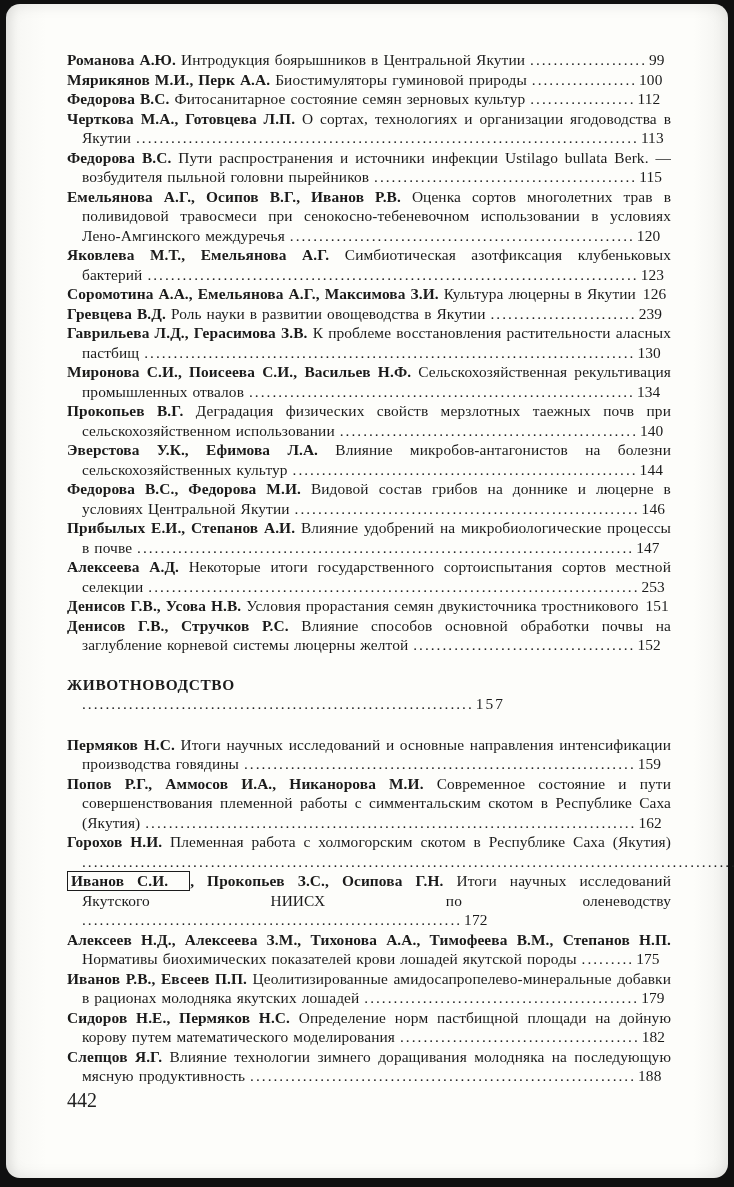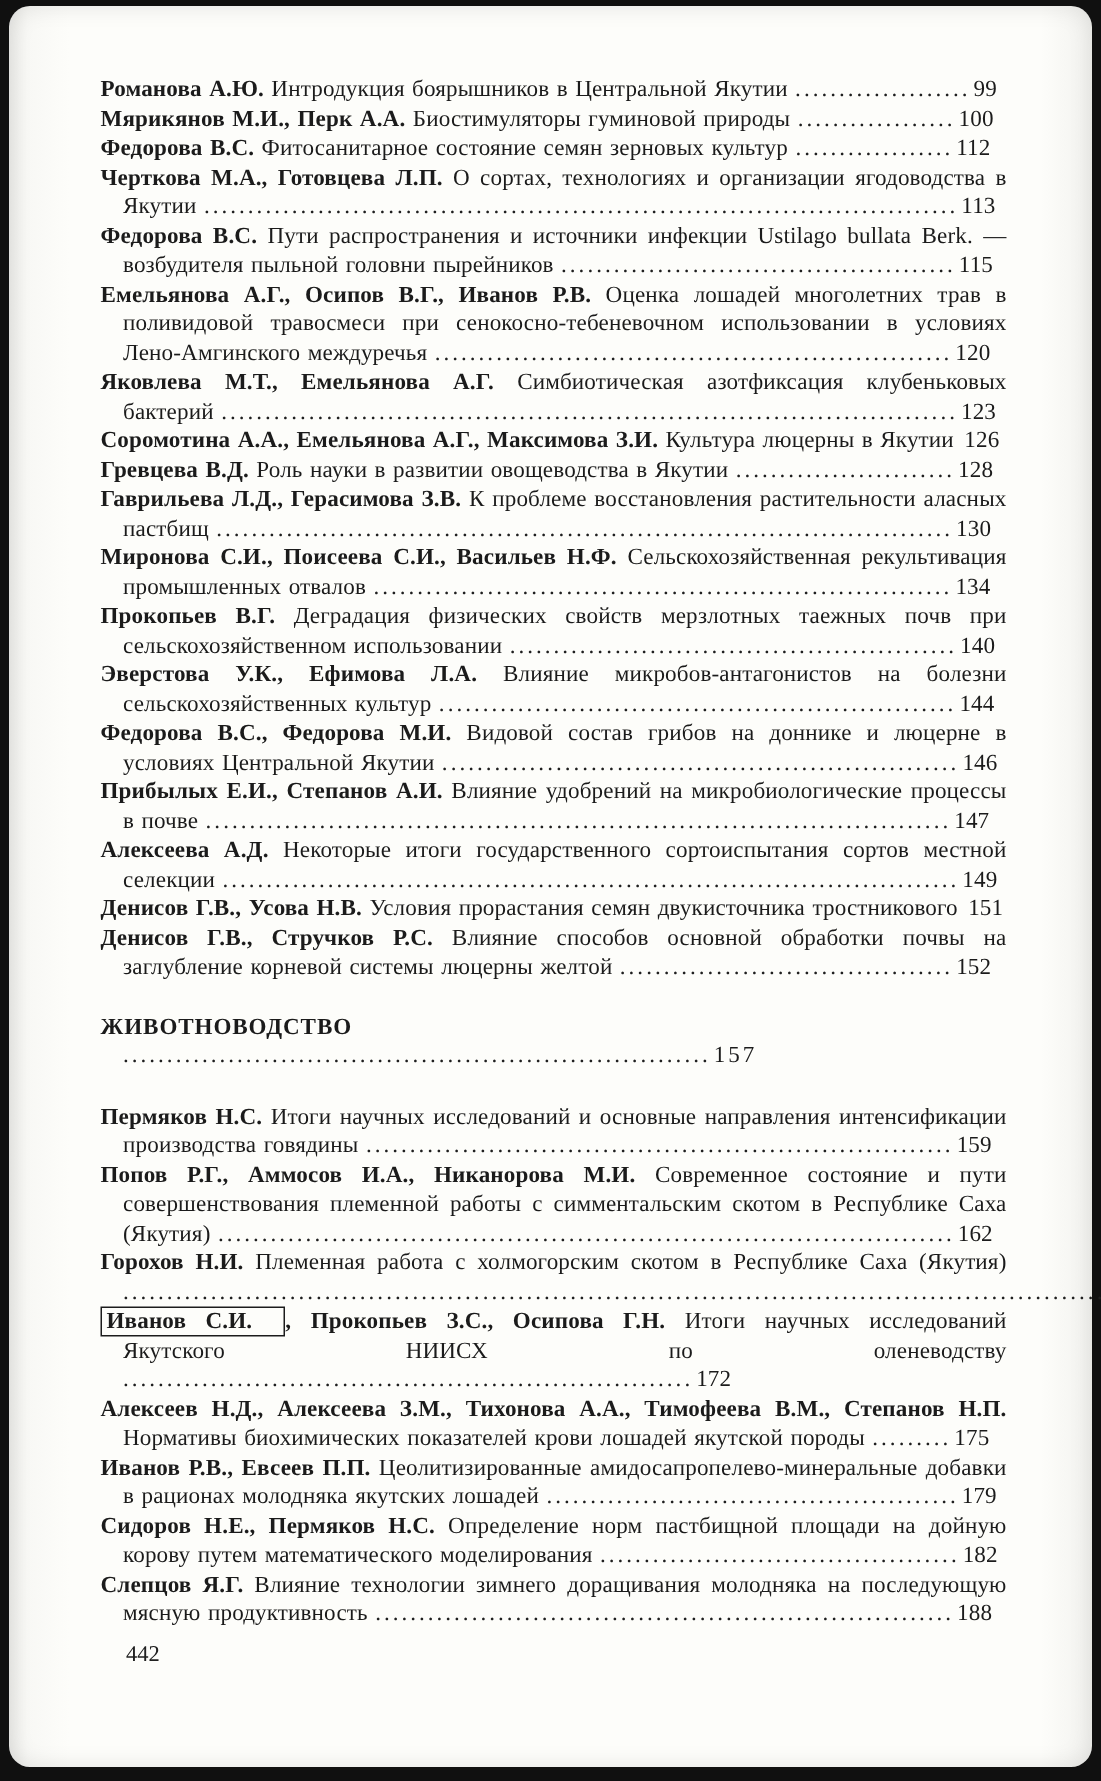--- a/index.html
+++ b/index.html
@@ -74,48 +74,48 @@
   }
 
   .entry.section .dots,
   .entry.section .page {
     font-weight: normal;
     letter-spacing: 2px;
   }
 
   .footer-page {
     position: absolute;
-    left: 78px;
+    left: 61px;
     bottom: 66px;
-    font-size: 15px;
+    font-size: 20px;
     color: #202020;
     text-align: center;
   }
 </style>
 </head>
 <body>
 
 <div class="sheet">
   <div class="content" id="toc">
       <div class="entry"><span class="authors">Романова А.Ю.</span><span class="title"> Интродукция боярышников в Центральной Якутии</span> <span class="dots">....................</span><span class="page">99</span></div>
       <div class="entry"><span class="authors">Мярикянов М.И., Перк А.А.</span><span class="title"> Биостимуляторы гуминовой природы</span> <span class="dots">..................</span><span class="page">100</span></div>
       <div class="entry"><span class="authors">Федорова В.С.</span><span class="title"> Фитосанитарное состояние семян зерновых культур</span> <span class="dots">..................</span><span class="page">112</span></div>
       <div class="entry"><span class="authors">Черткова М.А., Готовцева Л.П.</span><span class="title"> О сортах, технологиях и организации ягодоводства в Якутии</span> <span class="dots">......................................................................................</span><span class="page">113</span></div>
       <div class="entry"><span class="authors">Федорова В.С.</span><span class="title"> Пути распространения и источники инфекции Ustilago bullata Berk. — возбудителя пыльной головни пырейников</span> <span class="dots">.............................................</span><span class="page">115</span></div>
-      <div class="entry"><span class="authors">Емельянова А.Г., Осипов В.Г., Иванов Р.В.</span><span class="title"> Оценка лошадей многолетних трав в поливидовой травосмеси при сенокосно-тебеневочном использовании в условиях Лено-Амгинского междуречья</span> <span class="dots">...........................................................</span><span class="page">120</span></div>
+      <div class="entry"><span class="authors">Емельянова А.Г., Осипов В.Г., Иванов Р.В.</span><span class="title"> Оценка сортов многолетних трав в поливидовой травосмеси при сенокосно-тебеневочном использовании в условиях Лено-Амгинского междуречья</span> <span class="dots">...........................................................</span><span class="page">120</span></div>
       <div class="entry"><span class="authors">Яковлева М.Т., Емельянова А.Г.</span><span class="title"> Симбиотическая азотфиксация клубеньковых бактерий</span> <span class="dots">....................................................................................</span><span class="page">123</span></div>
       <div class="entry"><span class="authors">Соромотина А.А., Емельянова А.Г., Максимова З.И.</span><span class="title"> Культура люцерны в Якутии</span> <span class="dots"></span><span class="page">126</span></div>
-      <div class="entry"><span class="authors">Гревцева В.Д.</span><span class="title"> Роль науки в развитии овощеводства в Якутии</span> <span class="dots">.........................</span><span class="page">128</span></div>
+      <div class="entry"><span class="authors">Гревцева В.Д.</span><span class="title"> Роль науки в развитии овощеводства в Якутии</span> <span class="dots">.........................</span><span class="page">239</span></div>
       <div class="entry"><span class="authors">Гаврильева Л.Д., Герасимова З.В.</span><span class="title"> К проблеме восстановления растительности аласных пастбищ</span> <span class="dots">....................................................................................</span><span class="page">130</span></div>
       <div class="entry"><span class="authors">Миронова С.И., Поисеева С.И., Васильев Н.Ф.</span><span class="title"> Сельскохозяйственная рекультивация промышленных отвалов</span> <span class="dots">..................................................................</span><span class="page">134</span></div>
       <div class="entry"><span class="authors">Прокопьев В.Г.</span><span class="title"> Деградация физических свойств мерзлотных таежных почв при сельскохозяйственном использовании</span> <span class="dots">...................................................</span><span class="page">140</span></div>
       <div class="entry"><span class="authors">Эверстова У.К., Ефимова Л.А.</span><span class="title"> Влияние микробов-антагонистов на болезни сельскохозяйственных культур</span> <span class="dots">...........................................................</span><span class="page">144</span></div>
       <div class="entry"><span class="authors">Федорова В.С., Федорова М.И.</span><span class="title"> Видовой состав грибов на доннике и люцерне в условиях Центральной Якутии</span> <span class="dots">...........................................................</span><span class="page">146</span></div>
       <div class="entry"><span class="authors">Прибылых Е.И., Степанов А.И.</span><span class="title"> Влияние удобрений на микробиологические процессы в почве</span> <span class="dots">.....................................................................................</span><span class="page">147</span></div>
-      <div class="entry"><span class="authors">Алексеева А.Д.</span><span class="title"> Некоторые итоги государственного сортоиспытания сортов местной селекции</span> <span class="dots">....................................................................................</span><span class="page">149</span></div>
+      <div class="entry"><span class="authors">Алексеева А.Д.</span><span class="title"> Некоторые итоги государственного сортоиспытания сортов местной селекции</span> <span class="dots">....................................................................................</span><span class="page">253</span></div>
       <div class="entry"><span class="authors">Денисов Г.В., Усова Н.В.</span><span class="title"> Условия прорастания семян двукисточника тростникового</span> <span class="dots"></span><span class="page">151</span></div>
       <div class="entry"><span class="authors">Денисов Г.В., Стручков Р.С.</span><span class="title"> Влияние способов основной обработки почвы на заглубление корневой системы люцерны желтой</span> <span class="dots">......................................</span><span class="page">152</span></div>
       <div class="entry section"><span class="authors">ЖИВОТНОВОДСТВО</span><span class="title"></span> <span class="dots">...................................................................</span><span class="page">157</span></div>
       <div class="entry"><span class="authors">Пермяков Н.С.</span><span class="title"> Итоги научных исследований и основные направления интенсификации производства говядины</span> <span class="dots">...................................................................</span><span class="page">159</span></div>
       <div class="entry"><span class="authors">Попов Р.Г., Аммосов И.А., Никанорова М.И.</span><span class="title"> Современное состояние и пути совершенствования племенной работы с симментальским скотом в Республике Саха (Якутия)</span> <span class="dots">....................................................................................</span><span class="page">162</span></div>
       <div class="entry"><span class="authors">Горохов Н.И.</span><span class="title"> Племенная работа с холмогорским скотом в Республике Саха (Якутия)</span> <span class="dots">...................................................................................................................................................................................................................................................................................................................................................................................................................................................................................................................</span></div>
       <div class="entry"><span class="boxed">Иванов С.И.</span><span class="authors">, Прокопьев З.С., Осипова Г.Н.</span><span class="title"> Итоги научных исследований Якутского НИИСХ по оленеводству</span> <span class="dots">.................................................................</span><span class="page">172</span></div>
       <div class="entry"><span class="authors">Алексеев Н.Д., Алексеева З.М., Тихонова А.А., Тимофеева В.М., Степанов Н.П.</span><span class="title"> Нормативы биохимических показателей крови лошадей якутской породы</span> <span class="dots">.........</span><span class="page">175</span></div>
       <div class="entry"><span class="authors">Иванов Р.В., Евсеев П.П.</span><span class="title"> Цеолитизированные амидосапропелево-минеральные добавки в рационах молодняка якутских лошадей</span> <span class="dots">...............................................</span><span class="page">179</span></div>
       <div class="entry"><span class="authors">Сидоров Н.Е., Пермяков Н.С.</span><span class="title"> Определение норм пастбищной площади на дойную корову путем математического моделирования</span> <span class="dots">.........................................</span><span class="page">182</span></div>

